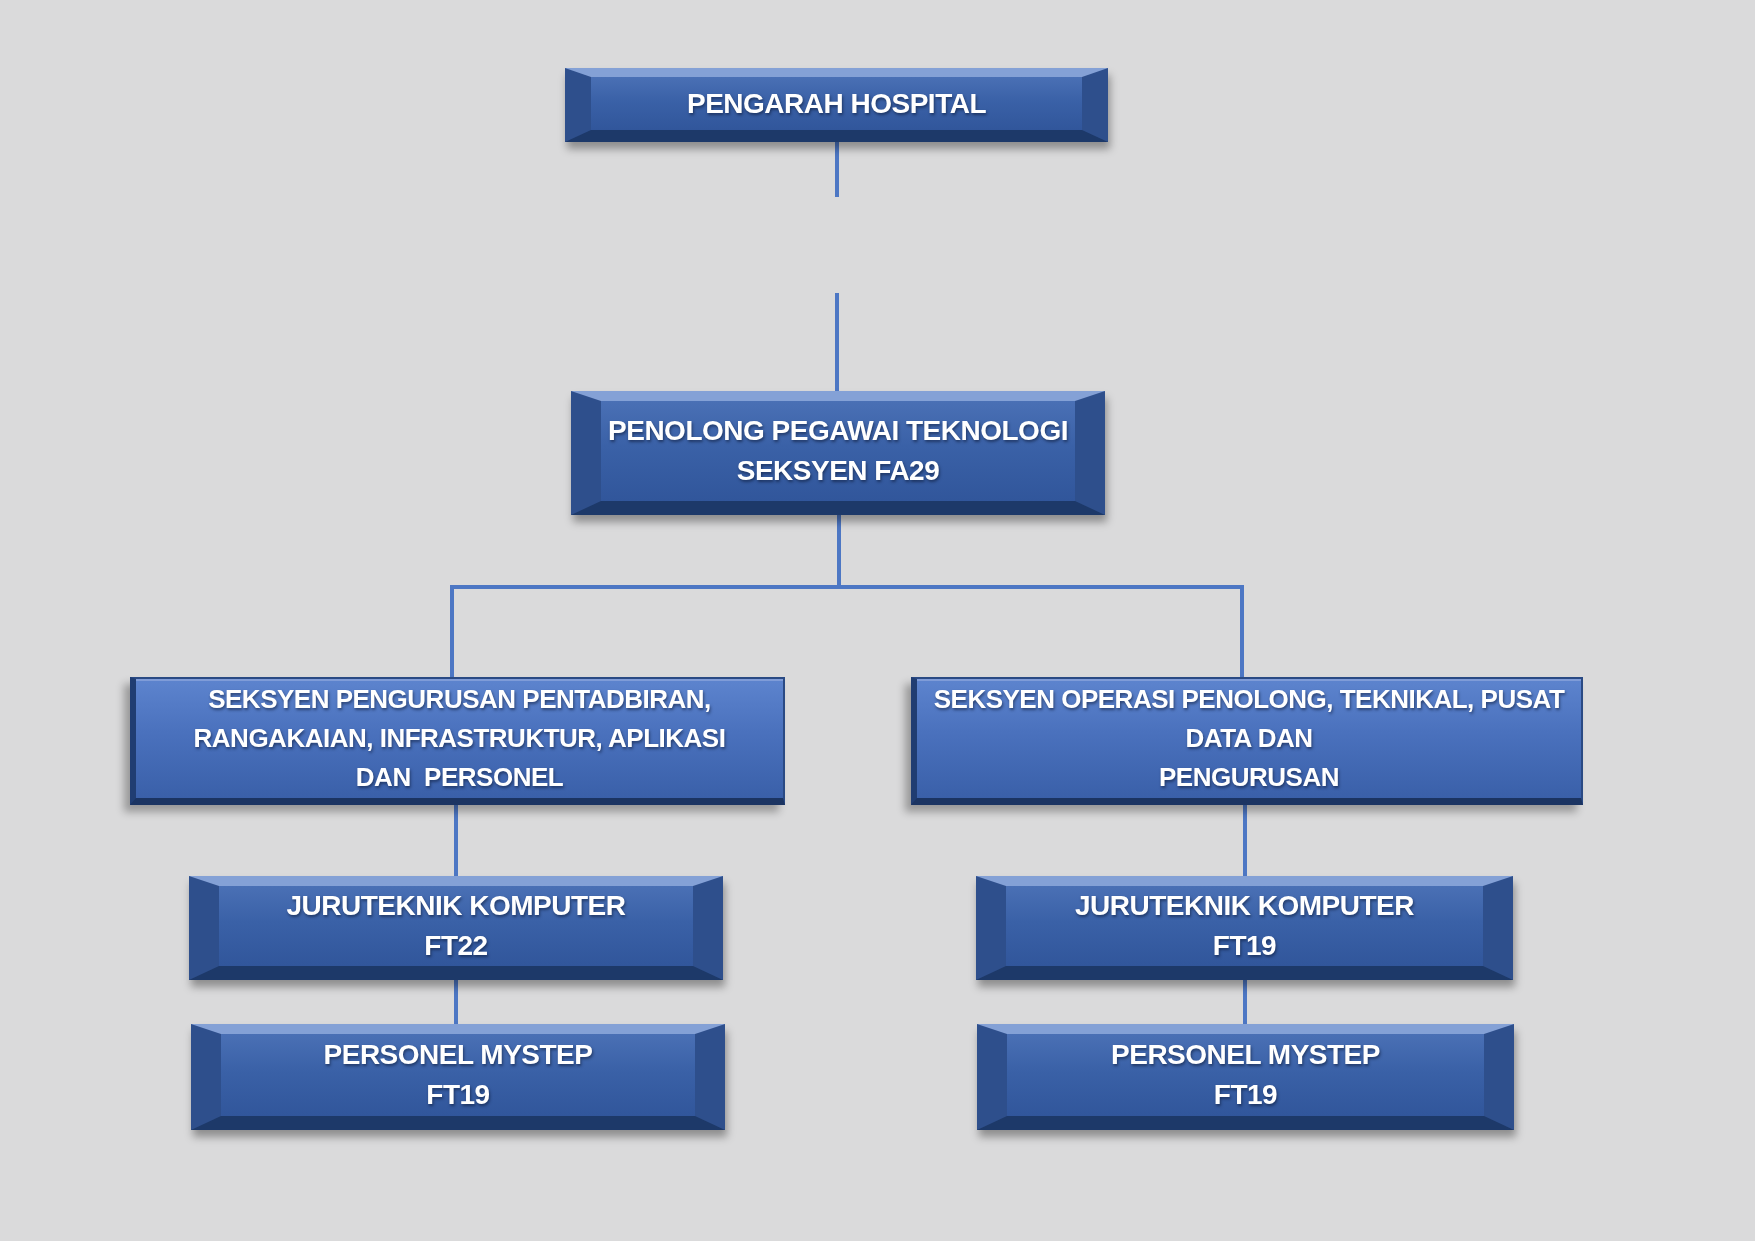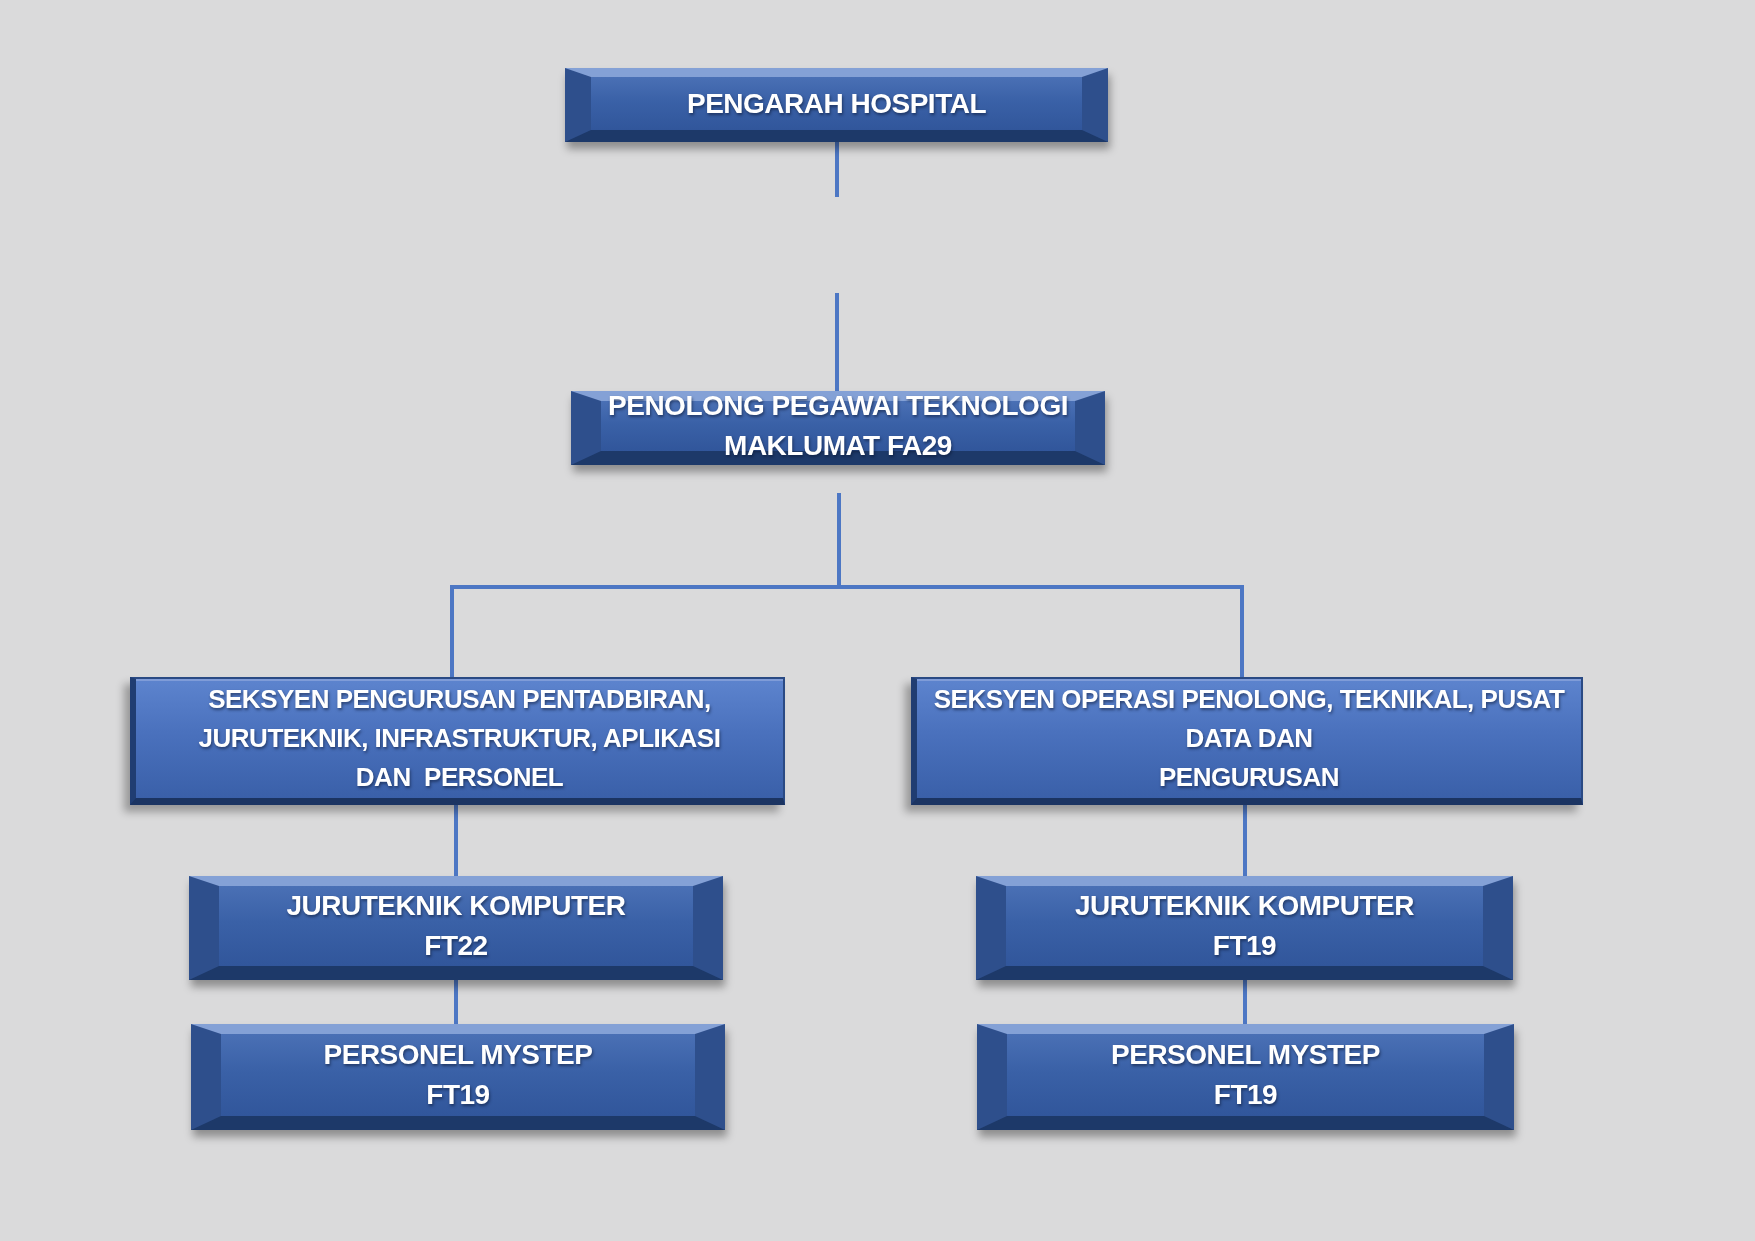--- a/index.html
+++ b/index.html
@@ -53,21 +53,21 @@
     background:linear-gradient(180deg,#5d84ce 0%, #4a71bd 45%, #3a60a9 100%);
     border:2px solid #2a4a84;
     border-left:6px solid #203d72;
     border-bottom:7px solid #1b3462;
     box-shadow:-6px 7px 8px rgba(0,0,0,0.30), inset 0 2px 0 #7f9cd8;
   }
   .flat .box-line { font-size:26px; line-height:39px; }
 
   #box-pengarah            { left:560px; top:68px;   width:543px; height:74px;  }
   #box-timbalan            { left:567px; top:197px;  width:537px; height:96px;  }
-  #box-penolong            { left:566px; top:391px;  width:534px; height:74px; }
+  #box-penolong            { left:566px; top:391px;  width:534px; height:124px; }
   #box-seksyen-pengurusan  { left:125px; top:677px;  width:655px; height:128px; }
   #box-seksyen-operasi     { left:906px; top:677px;  width:672px; height:128px; }
   #box-juruteknik-ft22     { left:184px; top:876px;  width:534px; height:104px; }
   #box-juruteknik-ft19     { left:971px; top:876px;  width:537px; height:104px; }
   #box-personel-left       { left:186px; top:1024px; width:534px; height:106px; }
   #box-personel-right      { left:972px; top:1024px; width:537px; height:106px; }
 </style>
 </head>
 <body>
 
@@ -84,26 +84,26 @@
   <div class="conn v" id="conn-l3"></div>
   <div class="conn v" id="conn-r3"></div>
 
   <div class="node bevel bevel-sm" id="box-pengarah">
     <div class="box-line">PENGARAH HOSPITAL</div>
   </div>
 
 
   <div class="node bevel bevel-lg" id="box-penolong">
     <div class="box-line">PENOLONG PEGAWAI TEKNOLOGI</div>
-    <div class="box-line">MAKLUMAT FA29</div>
+    <div class="box-line">SEKSYEN FA29</div>
   </div>
 
   <div class="node flat" id="box-seksyen-pengurusan">
     <div class="box-line">SEKSYEN PENGURUSAN PENTADBIRAN,</div>
-    <div class="box-line">JURUTEKNIK, INFRASTRUKTUR, APLIKASI</div>
+    <div class="box-line">RANGAKAIAN, INFRASTRUKTUR, APLIKASI</div>
     <div class="box-line">DAN  PERSONEL</div>
   </div>
 
   <div class="node flat" id="box-seksyen-operasi">
     <div class="box-line">SEKSYEN OPERASI PENOLONG, TEKNIKAL, PUSAT</div>
     <div class="box-line">DATA DAN</div>
     <div class="box-line">PENGURUSAN</div>
   </div>
 
   <div class="node bevel bevel-lg" id="box-juruteknik-ft22">

